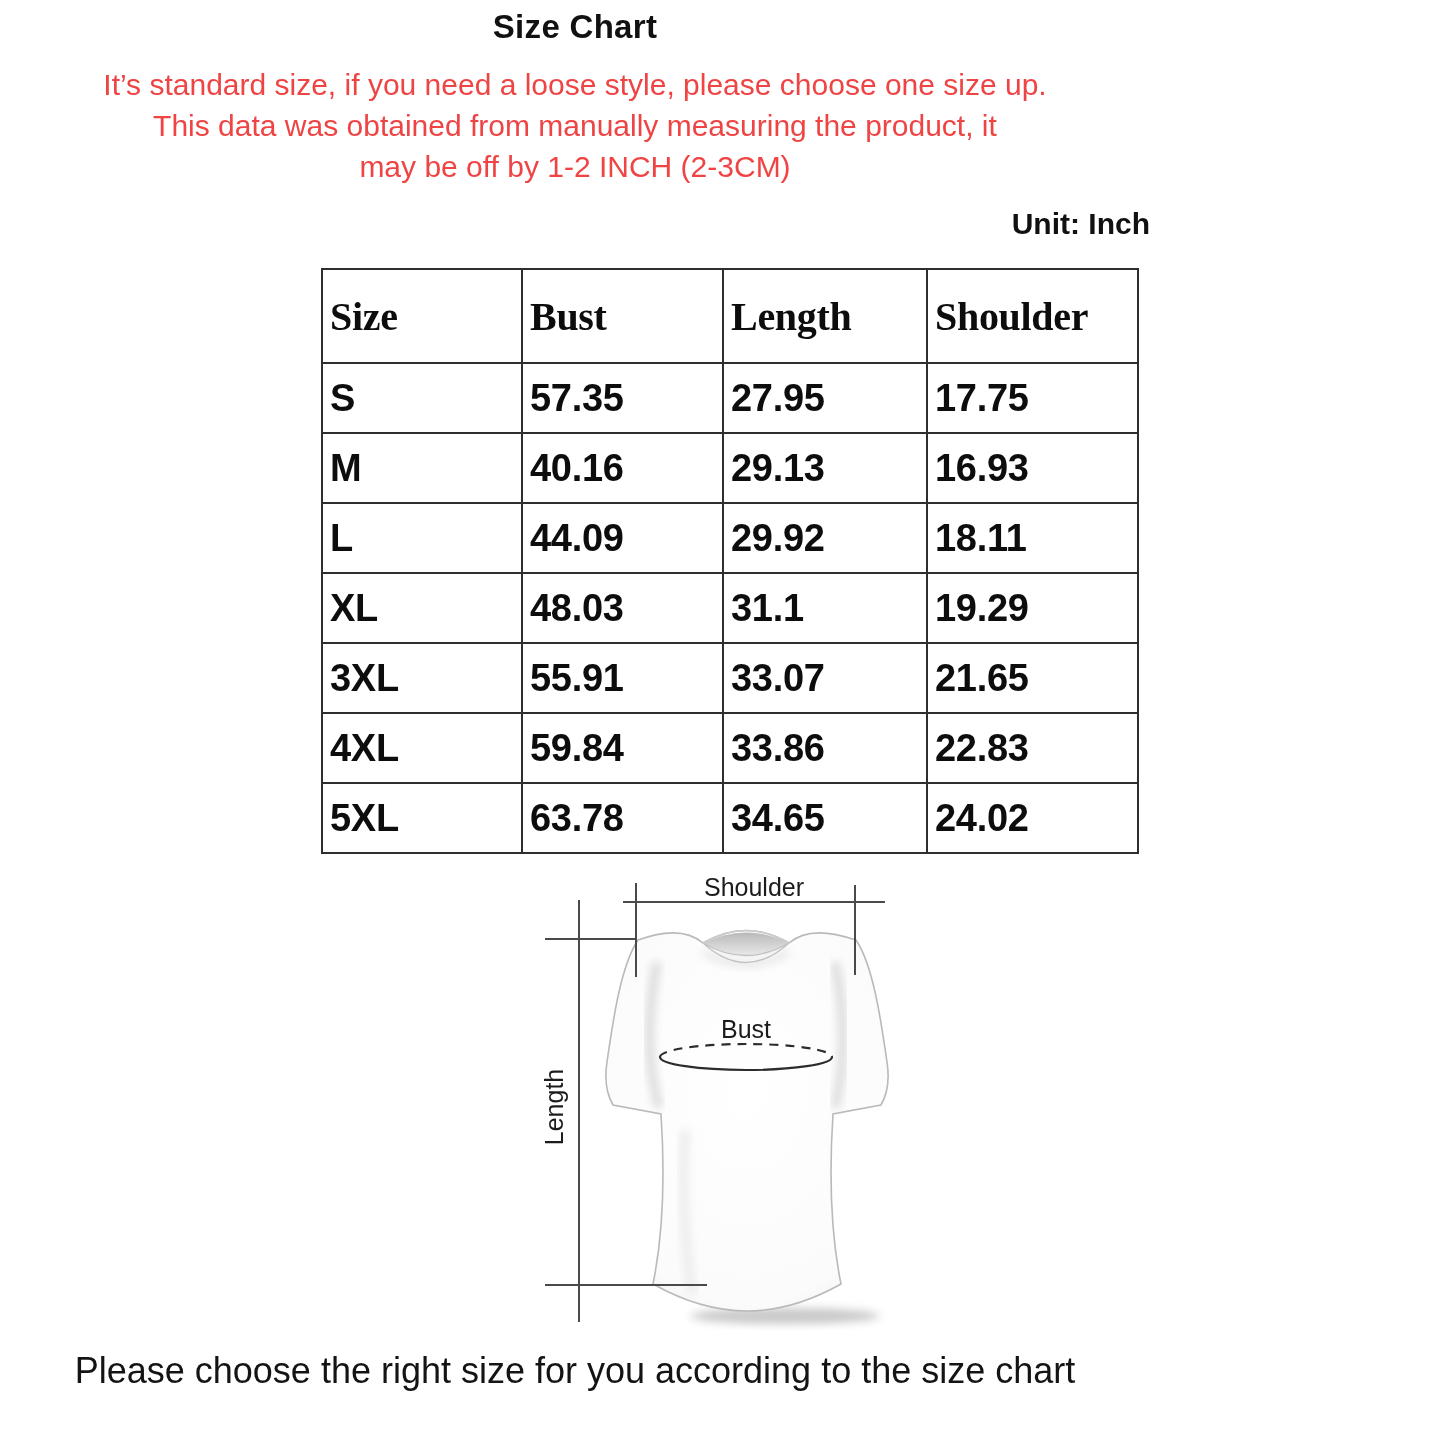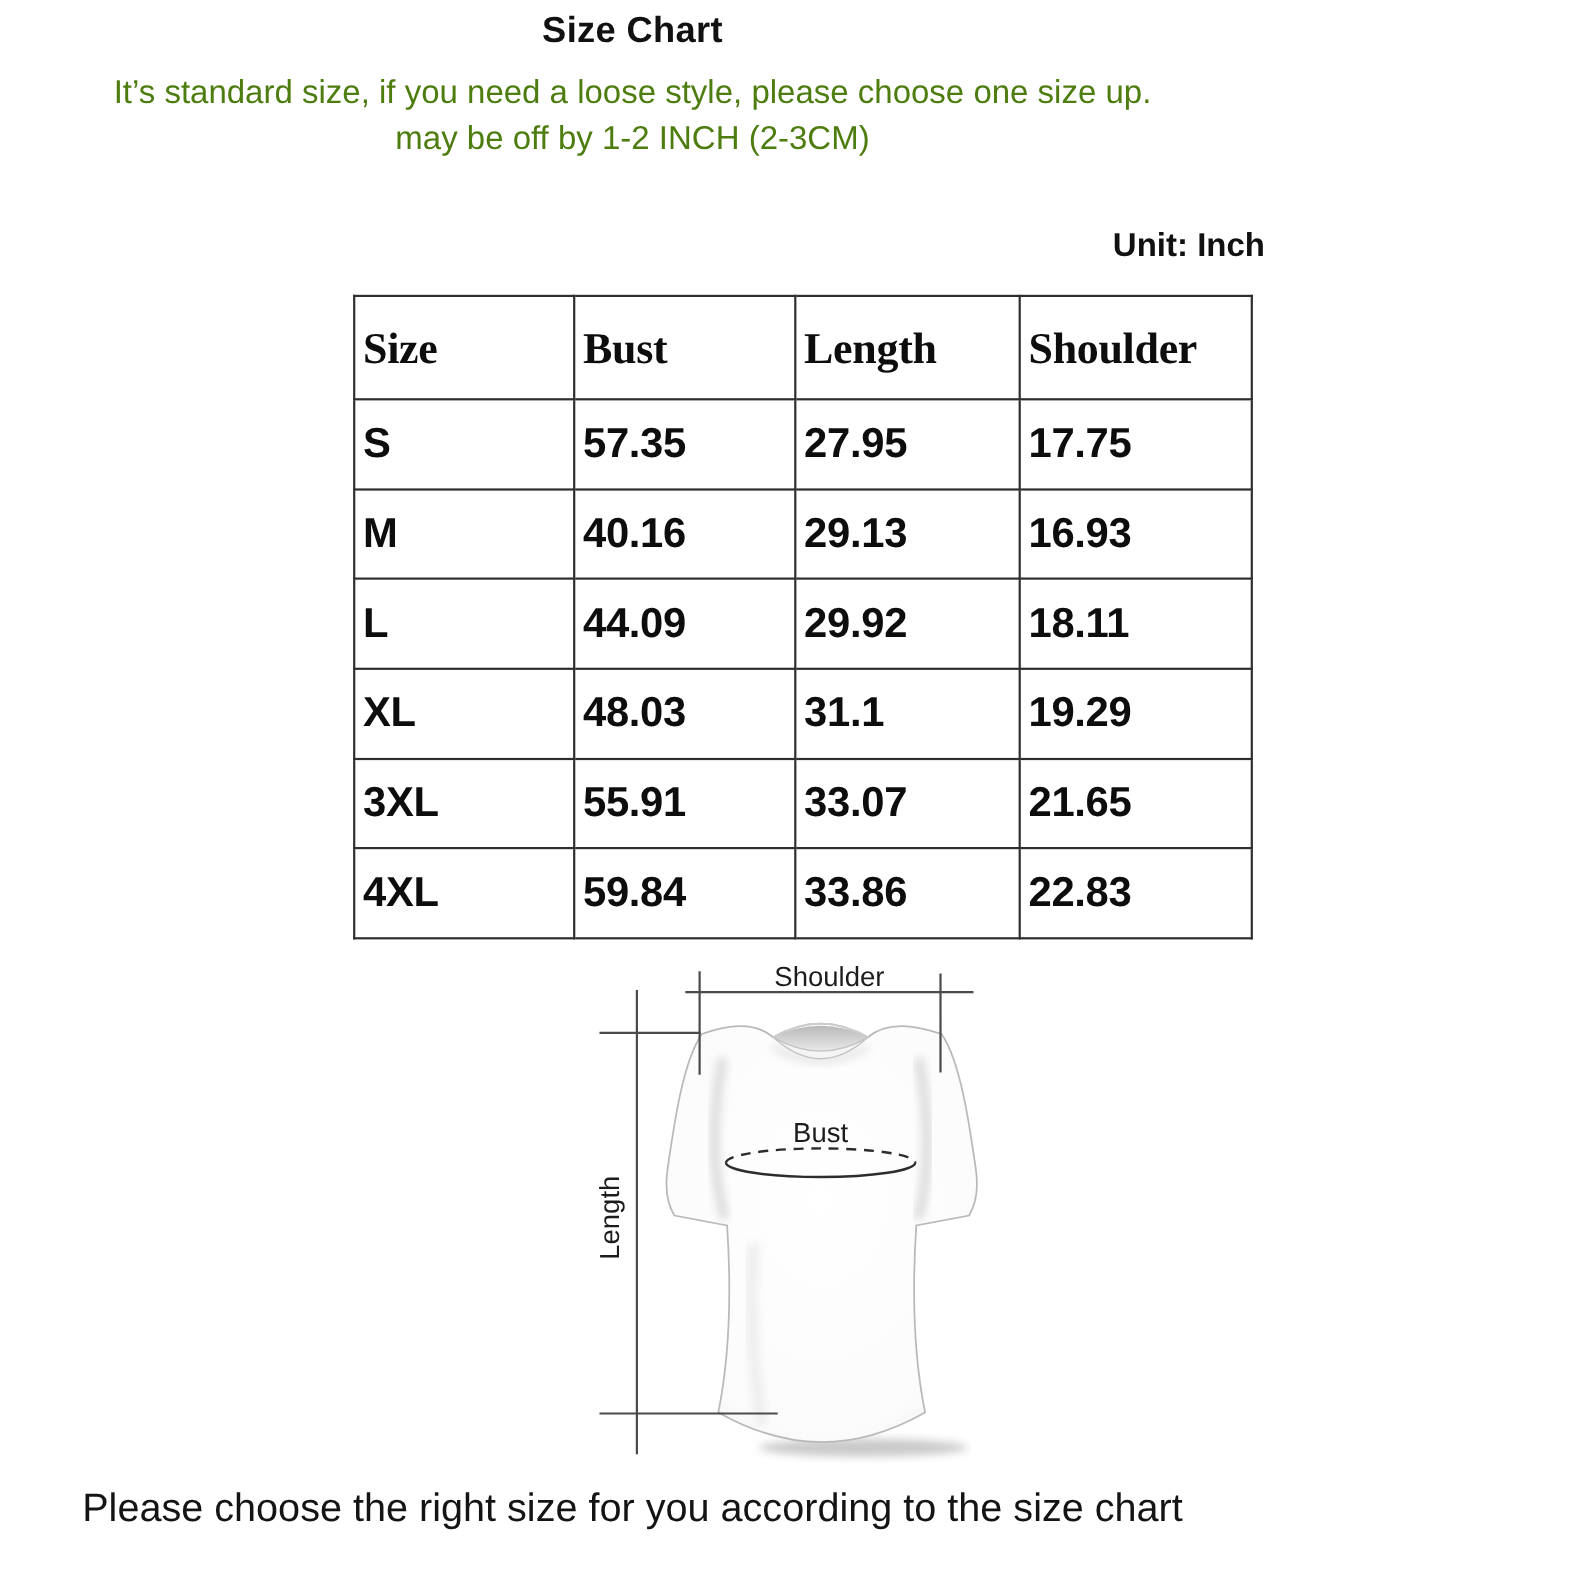--- a/index.html
+++ b/index.html
@@ -1,21 +1,21 @@
 <!DOCTYPE html>
 <html><head>
 <meta charset="utf-8">
 <style>
   html,body{margin:0;padding:0;background:#fff;}
   .page{position:relative;width:1150px;height:1445px;background:#ffffff;
         font-family:"Liberation Sans",sans-serif;color:#111111;overflow:hidden;border-radius:32px;}
   .title{position:absolute;top:8px;left:0;width:100%;text-align:center;
          font-size:33px;font-weight:800;letter-spacing:.3px;}
   .intro{position:absolute;top:64px;left:0;width:100%;text-align:center;
-         font-size:30px;line-height:41px;font-weight:400;color:#4d7c0f;}
+         font-size:30px;line-height:41px;font-weight:400;color:#ef4444;}
   .unit{position:absolute;top:207px;left:0;width:100%;text-align:right;
         font-size:30px;font-weight:800;}
   table.size-table{position:absolute;left:321px;top:268px;width:816px;height:586px;
         border-collapse:collapse;table-layout:fixed;color:#0d0d0d;}
   .size-table th,.size-table td{border:2px solid #2e2e2e;padding:0 0 0 7px;
         text-align:left;vertical-align:middle;overflow:hidden;white-space:nowrap;}
   .size-table thead tr{height:94px;font-family:Liberation Serif, serif;}
   .size-table th{font-size:40px;font-weight:800;letter-spacing:-.3px;}
   .size-table td{font-size:38px;font-weight:600;letter-spacing:-.3px;}
   .size-table td.size-col{font-weight:800;}
@@ -25,20 +25,21 @@
 </style>
 </head>
 <body>
 
 <div class="page">
 
   <div class="title">Size Chart</div>
 
   <div class="intro">
     <div>It’s standard size, if you need a loose style, please choose one size up.</div>
+    <div>This data was obtained from manually measuring the product, it</div>
     <div>may be off by 1-2 INCH (2-3CM)</div>
   </div>
 
   <div class="unit">Unit: Inch</div>
 
   <table class="size-table">
     <colgroup>
       <col style="width:200px">
         <col style="width:201px">
         <col style="width:204px">
@@ -81,20 +82,26 @@
           <td class="size-col">3XL</td>
           <td>55.91</td>
           <td>33.07</td>
           <td>21.65</td>
         </tr>
         <tr>
           <td class="size-col">4XL</td>
           <td>59.84</td>
           <td>33.86</td>
           <td>22.83</td>
+        </tr>
+        <tr>
+          <td class="size-col">5XL</td>
+          <td>63.78</td>
+          <td>34.65</td>
+          <td>24.02</td>
         </tr>
       </tbody>
   </table>
 
   <svg class="diagram" viewBox="0 0 420 460" xmlns="http://www.w3.org/2000/svg">
     <defs>
       <radialGradient id="shirtGrad" cx="0.5" cy="0.42" r="0.75">
         <stop offset="0" stop-color="#ffffff"></stop>
         <stop offset="0.75" stop-color="#fbfbfb"></stop>
         <stop offset="1" stop-color="#ebebeb"></stop>

